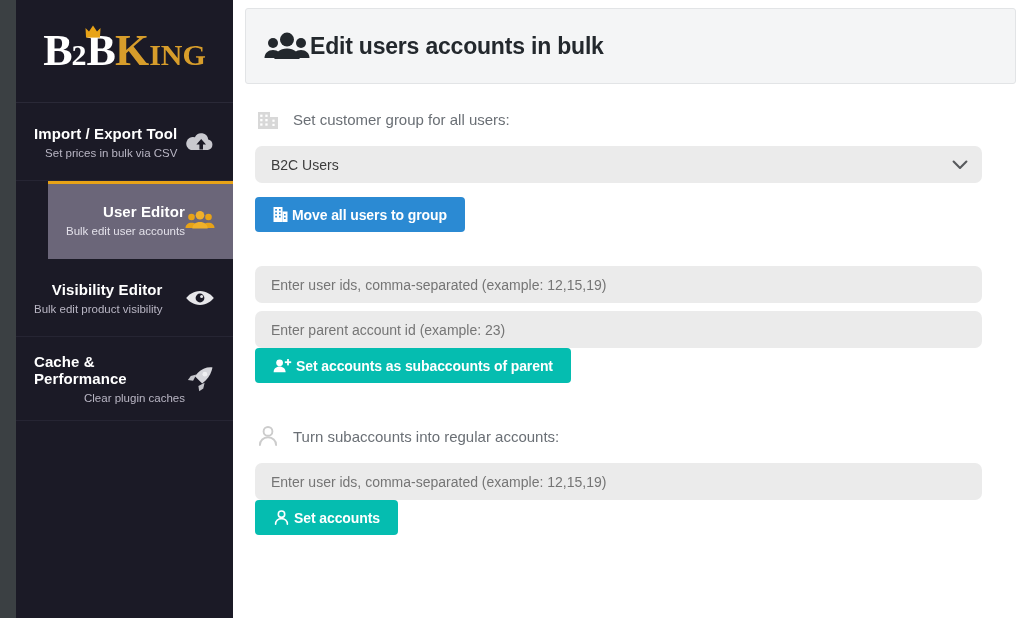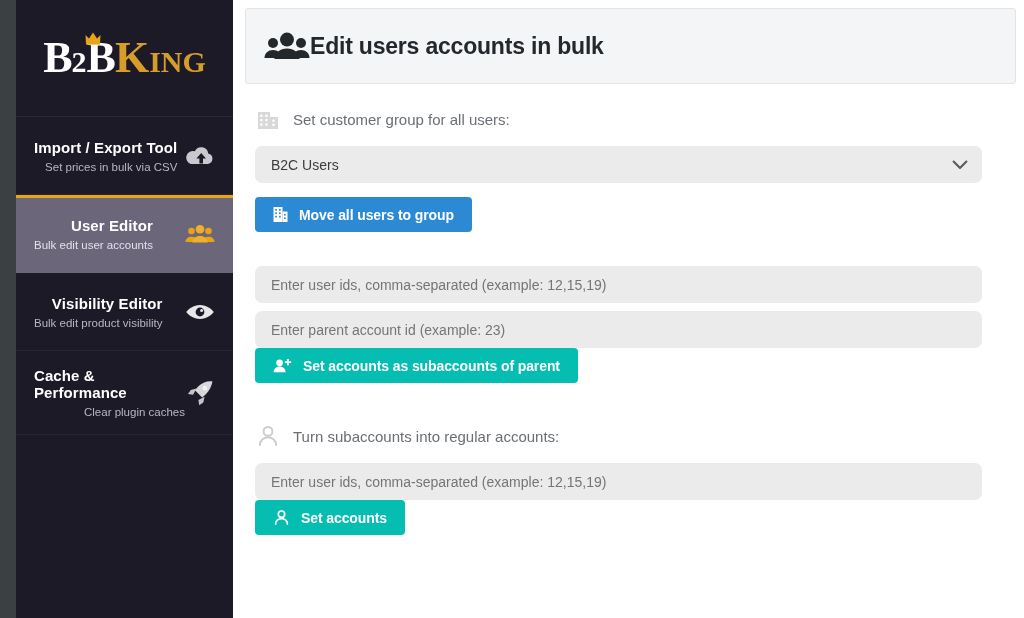--- a/index.html
+++ b/index.html
@@ -33,21 +33,21 @@
     width: 217px;
     flex: 0 0 217px;
     height: 618px;
     background: #1b1a26;
     color: #ffffff;
     display: flex;
     flex-direction: column;
   }
 
   .brand {
-    height: 117px;
+    height: 103px;
     display: flex;
     align-items: center;
     justify-content: center;
     border-bottom: 1px solid #2a2937;
   }
   .brand-text {
     font-family: "Liberation Serif", serif;
     font-weight: bold;
     line-height: 1;
     position: relative;
@@ -96,20 +96,21 @@
     display: flex;
     align-items: center;
     justify-content: center;
     flex: 0 0 30px;
   }
   .nav-item.active {
     background: #6b6679;
     border-top: 3px solid #e8a317;
     border-bottom: 1px solid #6b6679;
     padding-top: 13px;
+    margin-left: 32px;
   }
   .nav-item.active .nav-desc { color: #e3e1ea; }
 
   
   .main {
     flex: 1 1 auto;
     height: 618px;
     background: #ffffff;
     padding: 8px 8px 0 12px;
     overflow: hidden;
@@ -186,21 +187,21 @@
 
   .btn {
     border: 0;
     border-radius: 4px;
     color: #ffffff;
     font-family: "Liberation Sans", sans-serif;
     font-size: 14px;
     font-weight: bold;
     display: inline-flex;
     align-items: center;
-    gap: 11px;
+    gap: 4px;
     padding: 0 18px;
     height: 35px;
     cursor: pointer;
     letter-spacing: -.1px;
   }
   .btn .btn-icon { display: flex; align-items: center; }
   .btn-blue { background: #2b8ad3; }
   .btn-teal { background: #05bdb0; }
 
   .mt-22 { margin-top: 22px; }

